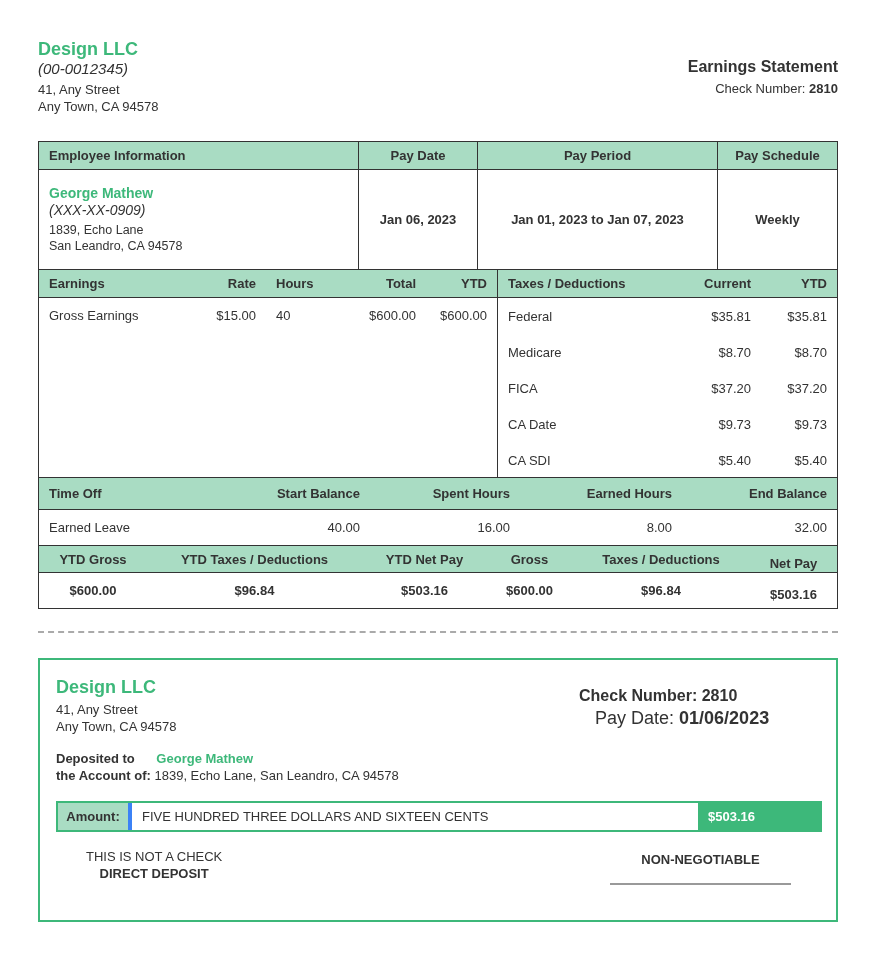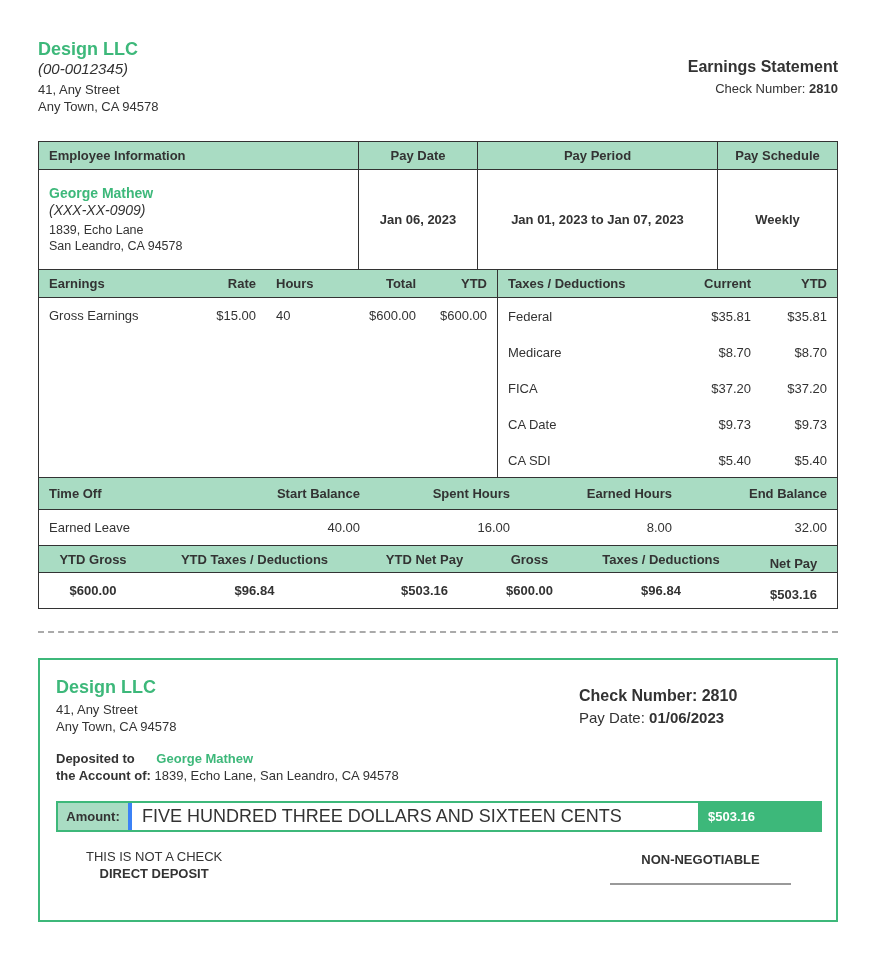--- a/index.html
+++ b/index.html
@@ -54,27 +54,27 @@
   .sum-hdr > div, .sum-row > div { text-align: center; }
   .s1 { width: 108px; } .s2 { width: 215px; } .s3 { width: 125px; } .s4 { width: 85px; } .s5 { width: 178px; } .s6 { flex: 1; margin-top: 8px; }
 
   .dash { position: absolute; left: 38px; top: 631px; width: 800px; border-top: 2px dashed #aaaaaa; }
 
   .check { position: absolute; left: 38px; top: 658px; width: 800px; height: 264px; border: 2px solid #3db87a; }
   .chk-co { position: absolute; left: 16px; top: 16px; }
   .chk-co .company-name { font-size: 18px; }
   .chk-right { position: absolute; left: 539px; top: 26px; }
   .chk-num { font-weight: bold; font-size: 16px; line-height: 20px; }
-  .chk-date { font-size: 15px; line-height: 20px; margin-top: 2px; }
+  .chk-date { font-size: 18px; line-height: 20px; margin-top: 2px; margin-left: 16px; }
   .dep { position: absolute; left: 16px; top: 90px; font-size: 13px; line-height: 17px; }
   .dep-lbl { font-weight: bold; display: inline-block; }
   .dep-name { color: #3db87a; font-weight: bold; margin-left: 18px; }
   .amount-bar { position: absolute; left: 16px; top: 141px; width: 766px; height: 31px; border: 2px solid #3db87a; display: flex; align-items: stretch; }
   .amt-lbl { width: 74px; background: #a9dcc3; font-weight: bold; display: flex; align-items: center; justify-content: center; border-right: 4px solid #3b82f6; }
-  .amt-words { flex: 1; display: flex; align-items: center; padding-left: 10px; font-size: 18px; }
+  .amt-words { flex: 1; display: flex; align-items: center; padding-left: 10px; font-size: 13px; }
   .amt-val { width: 122px; background: #3db87a; color: #fff; font-weight: bold; display: flex; align-items: center; padding-left: 10px; }
   .notcheck { position: absolute; left: 46px; top: 188px; text-align: center; font-size: 13px; line-height: 17px; }
   .notcheck b { display: block; }
   .nonneg { position: absolute; left: 570px; top: 192px; width: 181px; text-align: center; font-weight: bold; font-size: 13px; padding-bottom: 16px; border-bottom: 2px solid #999; }
 </style>
 </head>
 <body>
 
 <div class="header">
   <div class="company-name">Design LLC</div>

